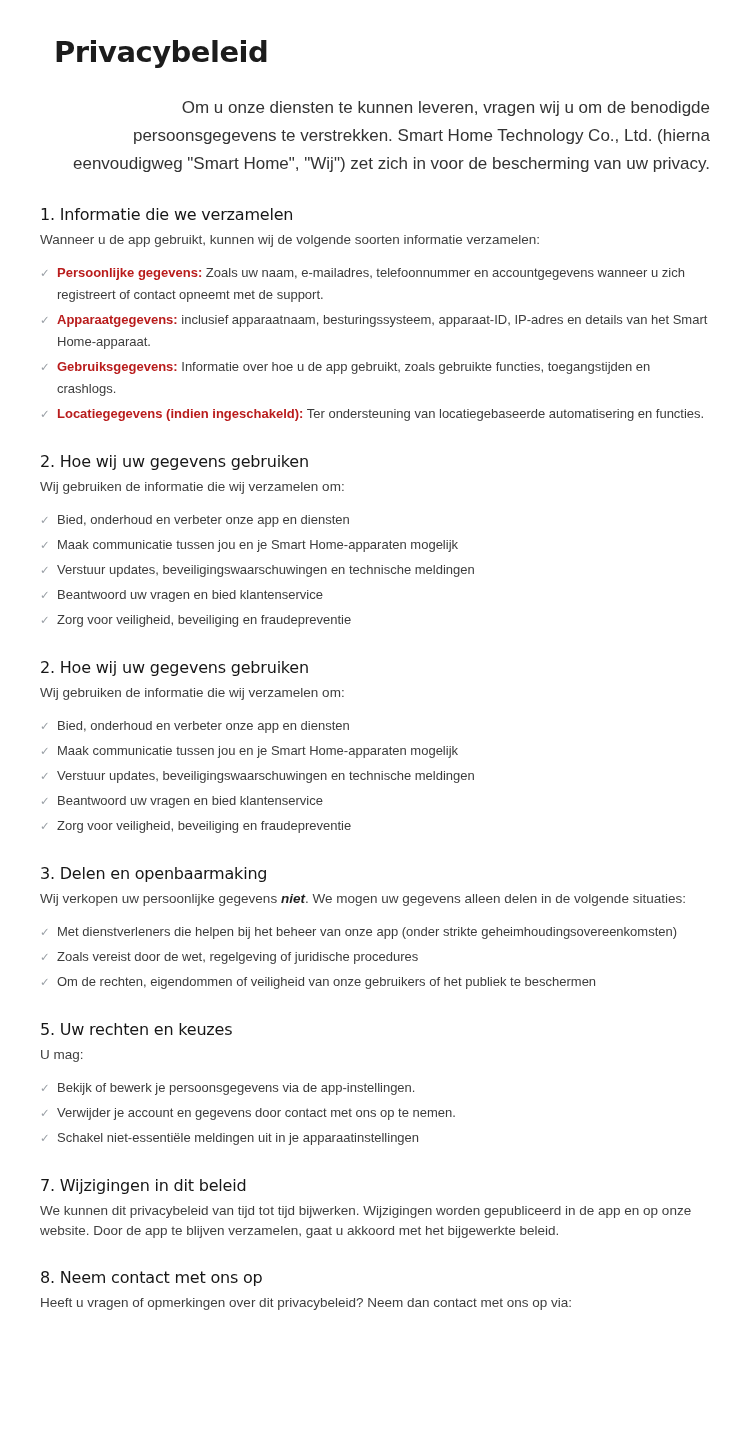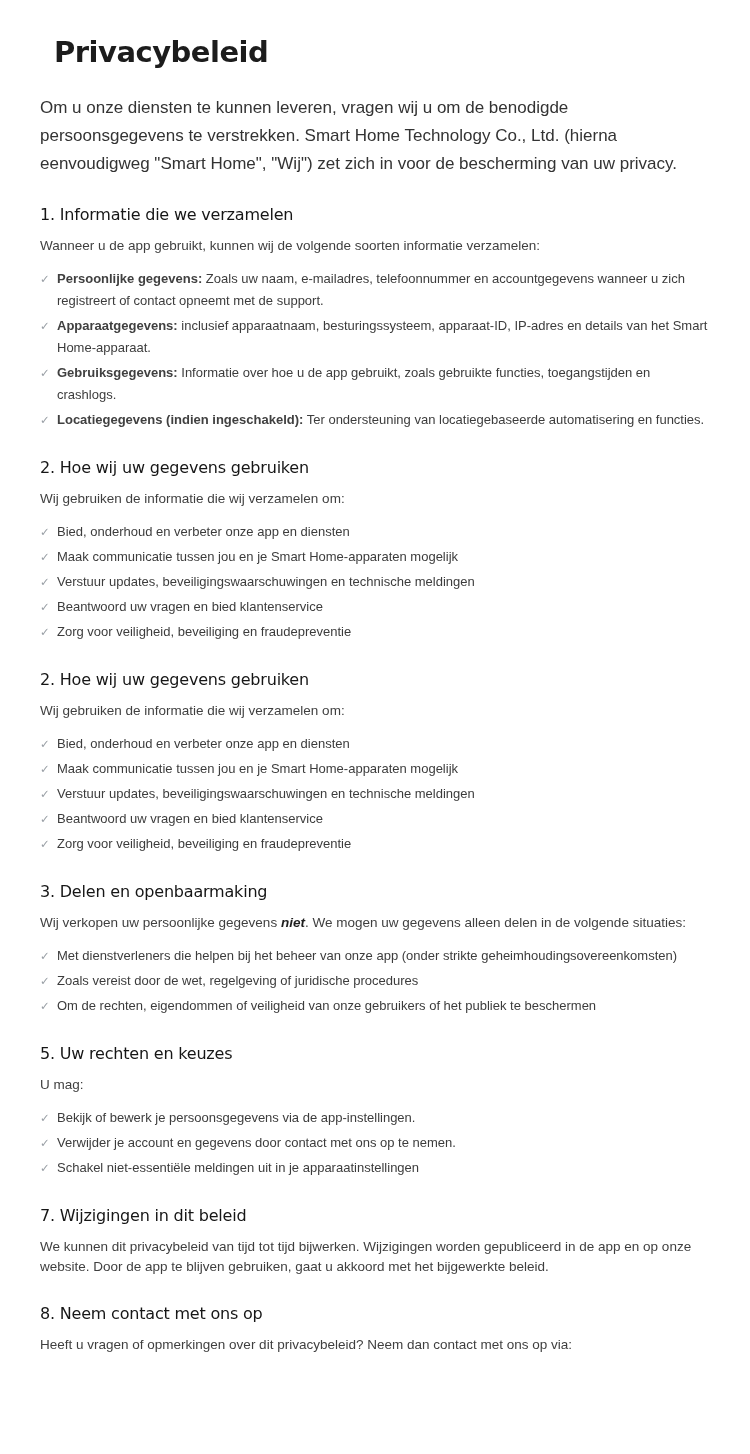--- a/index.html
+++ b/index.html
@@ -21,35 +21,36 @@
     line-height: 36px;
     font-weight: 700;
     letter-spacing: -0.5px;
     color: #1c1c1c;
     margin: 0 0 24px 14px;
   }
   p.intro {
     font-size: 17px;
     line-height: 28px;
     color: #333333;
+    text-align: right;
   }
   section.sec h2 {
     font-family: "DejaVu Sans", "Liberation Sans", sans-serif;
     font-size: 16px;
     line-height: 22px;
     font-weight: 400;
     color: #161616;
     margin: 26px 0 0 0;
     letter-spacing: -0.2px;
   }
   section.sec p.lead {
     font-size: 13.5px;
     line-height: 20px;
     color: #3f3f3f;
-    margin: 10px 0 0 0;
+    margin: 4px 0 0 0;
   }
   section.sec p.lead b { color: #1f1f1f; font-style: italic; }
   ul.checklist {
     list-style: none;
     margin: 12px 0 0 0;
     padding: 0;
   }
   ul.checklist li {
     position: relative;
     padding-left: 17px;
@@ -58,21 +59,21 @@
     color: #3c3c3c;
   }
   ul.checklist li + li { margin-top: 3px; }
   ul.checklist .check {
     position: absolute;
     left: 0;
     top: 0;
     font-size: 11.5px;
     color: #9aa0a6;
   }
-  ul.checklist b { color: #404040; }
+  ul.checklist b { color: #b91c1c; }
 </style>
 </head>
 <body>
 
 <div class="page">
 
   <h1 class="page-title">Privacybeleid</h1>
 
   <p class="intro">Om u onze diensten te kunnen leveren, vragen wij u om de benodigde persoonsgegevens te verstrekken. Smart Home Technology Co., Ltd. (hierna eenvoudigweg "Smart Home", "Wij") zet zich in voor de bescherming van uw privacy.</p>
 
@@ -127,21 +128,21 @@
     <ul class="checklist">
       <li><span class="check">✓</span><span>Bekijk of bewerk je persoonsgegevens via de app-instellingen.</span></li>
       <li><span class="check">✓</span><span>Verwijder je account en gegevens door contact met ons op te nemen.</span></li>
       <li><span class="check">✓</span><span>Schakel niet-essentiële meldingen uit in je apparaatinstellingen</span></li>
     </ul>
   </section>
 
 
   <section class="sec">
     <h2>7. Wijzigingen in dit beleid</h2>
-    <p class="lead">We kunnen dit privacybeleid van tijd tot tijd bijwerken. Wijzigingen worden gepubliceerd in de app en op onze website. Door de app te blijven gebruiken, gaat u akkoord met het bijgewerkte beleid.</p>
+    <p class="lead">We kunnen dit privacybeleid van tijd tot tijd bijwerken. Wijzigingen worden gepubliceerd in de app en op onze website. Door de app te blijven verzamelen, gaat u akkoord met het bijgewerkte beleid.</p>
   </section>
 
   <section class="sec">
     <h2>8. Neem contact met ons op</h2>
     <p class="lead">Heeft u vragen of opmerkingen over dit privacybeleid? Neem dan contact met ons op via:</p>
 
   </section>
 
 </div>
 

